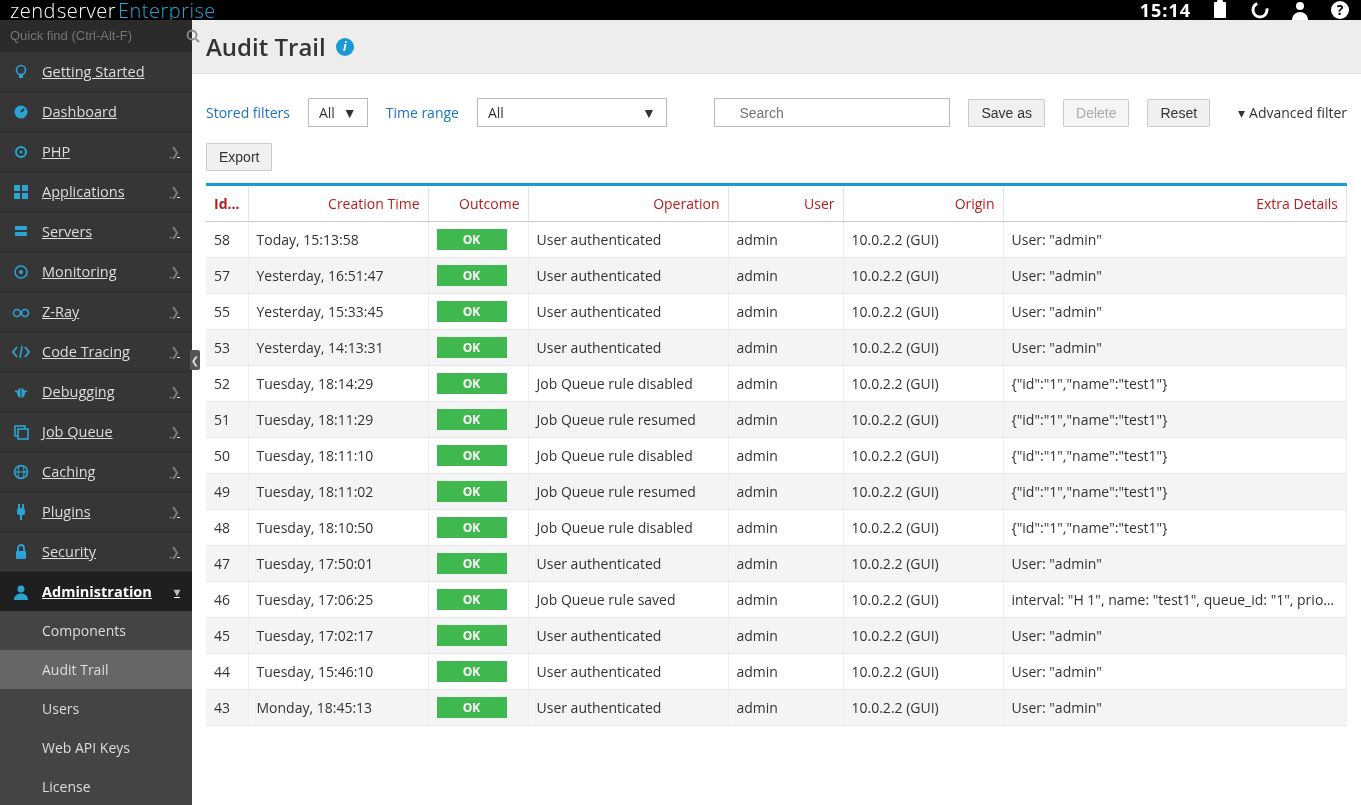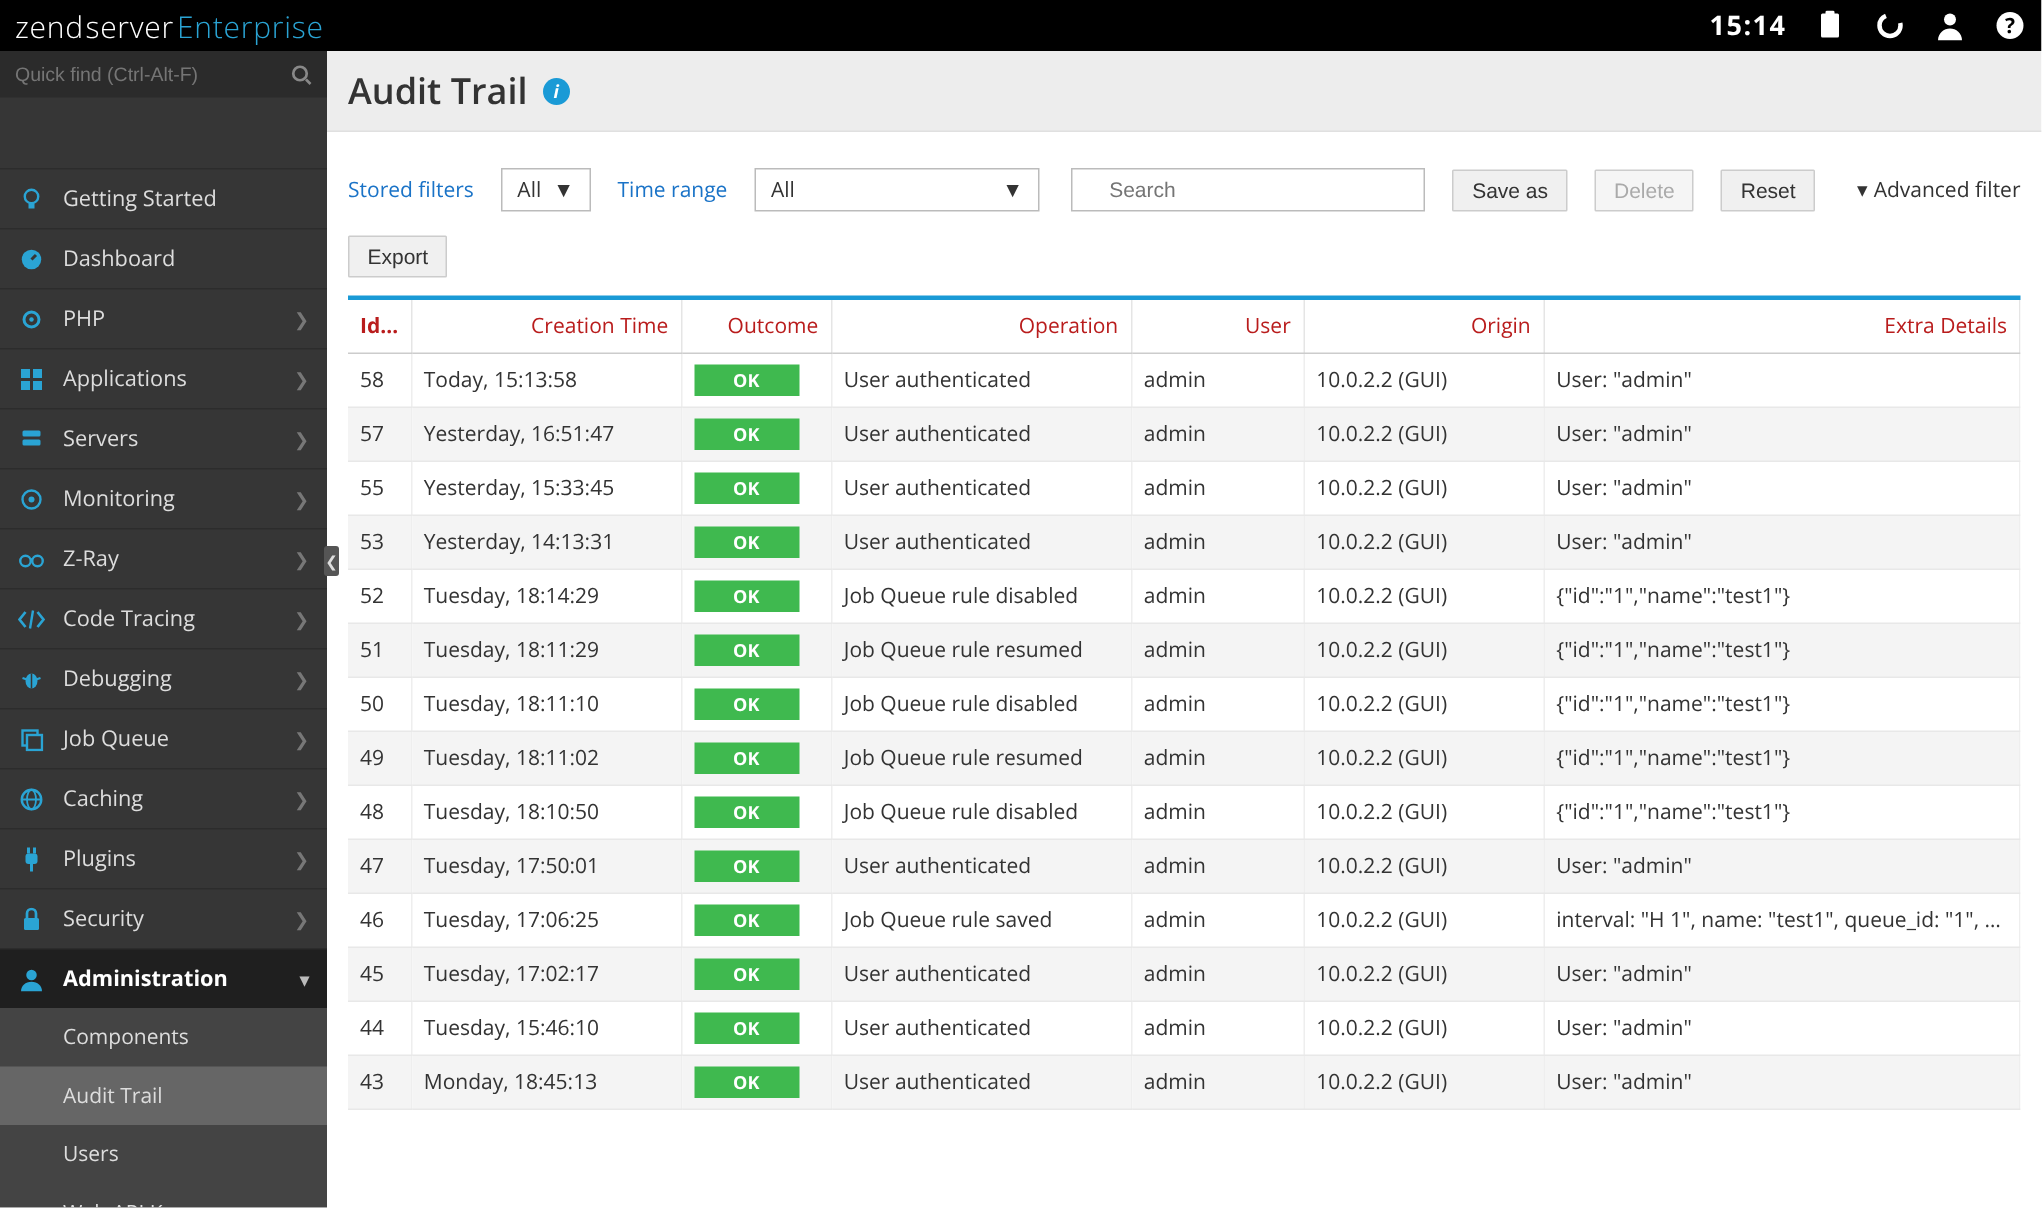--- a/index.html
+++ b/index.html
@@ -1,36 +1,36 @@
 <!DOCTYPE html>
 <html><head>
 <meta charset="utf-8">
 <style>
   * { box-sizing: border-box; margin: 0; padding: 0; }
   html, body { height: 100%; font-family: "Open Sans", "Segoe UI", Arial, sans-serif; font-size: 14px; color: #333; background:#fff; }
   body { display: flex; flex-direction: column; width:1361px; height:805px; overflow:hidden; }
 
   
-  .topbar { height: 34px; background:#000; color:#fff; display:flex; align-items:center; justify-content:space-between; padding:0 10px; }
+  .topbar { height: 20px; background:#000; color:#fff; display:flex; align-items:center; justify-content:space-between; padding:0 10px; }
   .brand { display:flex; align-items:baseline; font-size:20px; letter-spacing:0.5px; }
   .brand-zend { color:#fff; font-weight:300; }
   .brand-server { color:#fff; font-weight:300; margin-left:1px; }
   .brand-ent { color:#2aa4d4; font-weight:300; margin-left:2px; }
   .top-right { display:flex; align-items:center; gap:18px; font-size:18px; font-weight:bold; }
   .top-right .time { font-size:18px; letter-spacing:1px; font-weight:bold; }
   .top-icon { width:22px; height:22px; display:flex; align-items:center; justify-content:center; cursor:pointer; }
 
   
   .main { flex:1; display:flex; min-height:0; }
-  .sidebar { width:218px; background:#363636; color:#ddd; display:flex; flex-direction:column; position:relative;gap:47px; }
+  .sidebar { width:192px; background:#363636; color:#ddd; display:flex; flex-direction:column; position:relative; }
   .quickfind { display:flex; align-items:center; padding:8px 10px; background:#2b2b2b; color:#888; }
   .quickfind input { flex:1; background:transparent; border:none; color:#999; font-size:13px; outline:none; }
   .quickfind .sicon { color:#888; }
   .nav { flex:1; overflow:hidden; }
-  .nav-item { display:flex; align-items:center; padding:10px 12px; color:#ddd; cursor:pointer; border-top:1px solid #2c2c2c; gap:12px; font-size:14.5px; }
+  .nav-item { display:flex; align-items:center; padding:10px 12px; color:#ddd; cursor:pointer; border-top:1px solid #2c2c2c; gap:12px; font-size:14.5px;text-decoration:underline; }
   .nav-item .chev { margin-left:auto; color:#777; font-size:12px; }
   .nav-item .nicon { width:18px; display:flex; align-items:center; justify-content:center; color:#2aa4d4; }
   .nav-item.active { background:#1f1f1f; color:#fff; font-weight:bold; }
   .nav-item.active .chev { color:#bbb; }
   .subnav { background:#444; }
   .sub-item { padding:10px 12px 10px 42px; color:#ddd; cursor:pointer; font-size:14px; }
   .sub-item.active { background:#666; }
   .collapse-tab { position:absolute; right:-8px; top:330px; width:10px; height:20px; background:#555; color:#ddd; font-size:10px; display:flex; align-items:center; justify-content:center; border-radius:2px; }
 
   

